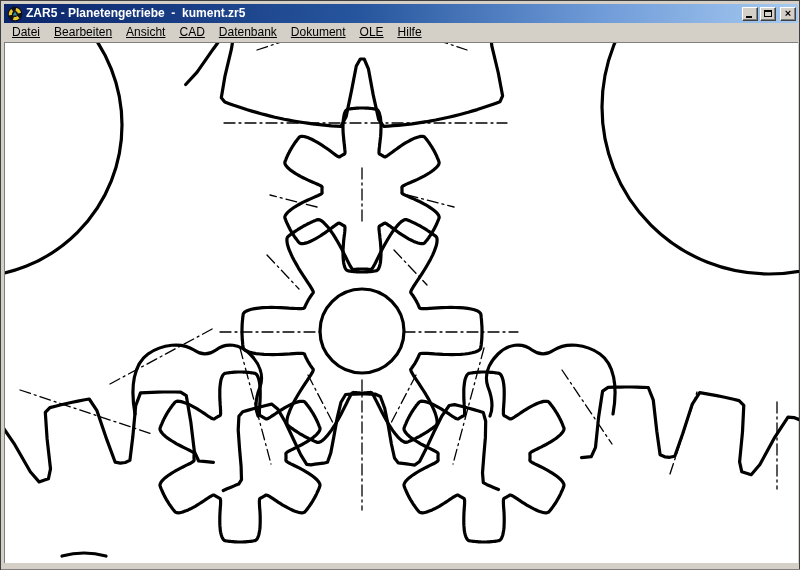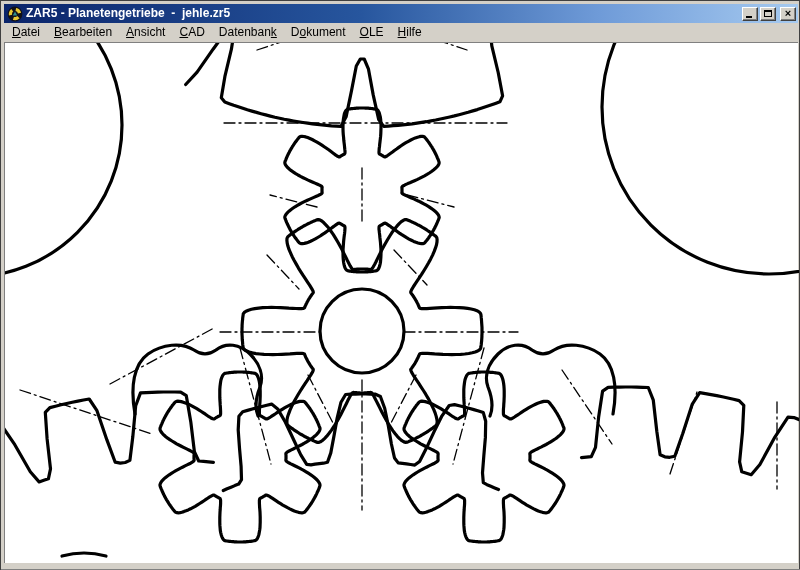--- a/index.html
+++ b/index.html
@@ -30,21 +30,21 @@
     box-sizing:border-box;cursor:default;
   }
   .win-btn.close{margin-left:2px;}
   .glyph-min{position:absolute;left:3px;bottom:2px;width:6px;height:2px;background:#000;}
   .glyph-max{position:absolute;left:3px;top:2px;width:8px;height:7px;
     border:1px solid #000;border-top:2px solid #000;box-sizing:border-box;}
   .glyph-close{position:absolute;left:0;top:-1px;width:14px;text-align:center;
     font-size:11px;font-weight:bold;color:#000;font-family:"Liberation Sans",sans-serif;}
   .menubar{
     position:absolute;left:3px;top:22px;width:794px;height:19px;
-    background:#d4d0c8;display:flex;align-items:center;padding-left:1px;box-sizing:border-box;
+    background:#d4d0c8;display:flex;align-items:center;padding-left:1px;box-sizing:border-box;text-decoration:underline;
   }
   .menu-item{
     font-size:12px;color:#000;padding:1px 7px 2px 7px;white-space:nowrap;cursor:default;
   }
   .menu-item u{text-decoration:underline;}
   .canvas-area{
     position:absolute;left:3px;top:41px;width:794px;height:521px;
     background:#ffffff;box-sizing:border-box;
     border-top:1px solid #808080;border-left:1px solid #808080;
   }
@@ -55,21 +55,21 @@
 <body>
 
 <div class="window-frame">
 
   <div class="titlebar">
     <svg class="app-icon" viewBox="0 0 16 16">
       <circle cx="8" cy="8" r="7.4" fill="#101018"></circle>
       <circle id="icon-arcs" cx="8" cy="8" r="4.6" fill="none" stroke-width="3.2" stroke-dasharray="5.3 4.3" transform="rotate(-80 8 8)" stroke="#e8c832"></circle>
       <polygon id="icon-tri" points="8,5.6 10.2,9.4 5.8,9.4" fill="#2e8f8f"></polygon>
     </svg>
-    <span class="title-text">ZAR5 - Planetengetriebe  -  jehle.zr5</span>
+    <span class="title-text">ZAR5 - Planetengetriebe  -  kument.zr5</span>
     <span class="win-buttons">
       <span class="win-btn">
           <span class="glyph-min"></span>
         </span>
       <span class="win-btn">
           <span class="glyph-max"></span>
         </span>
       <span class="win-btn close">
           <span class="glyph-close">×</span>
         </span>

